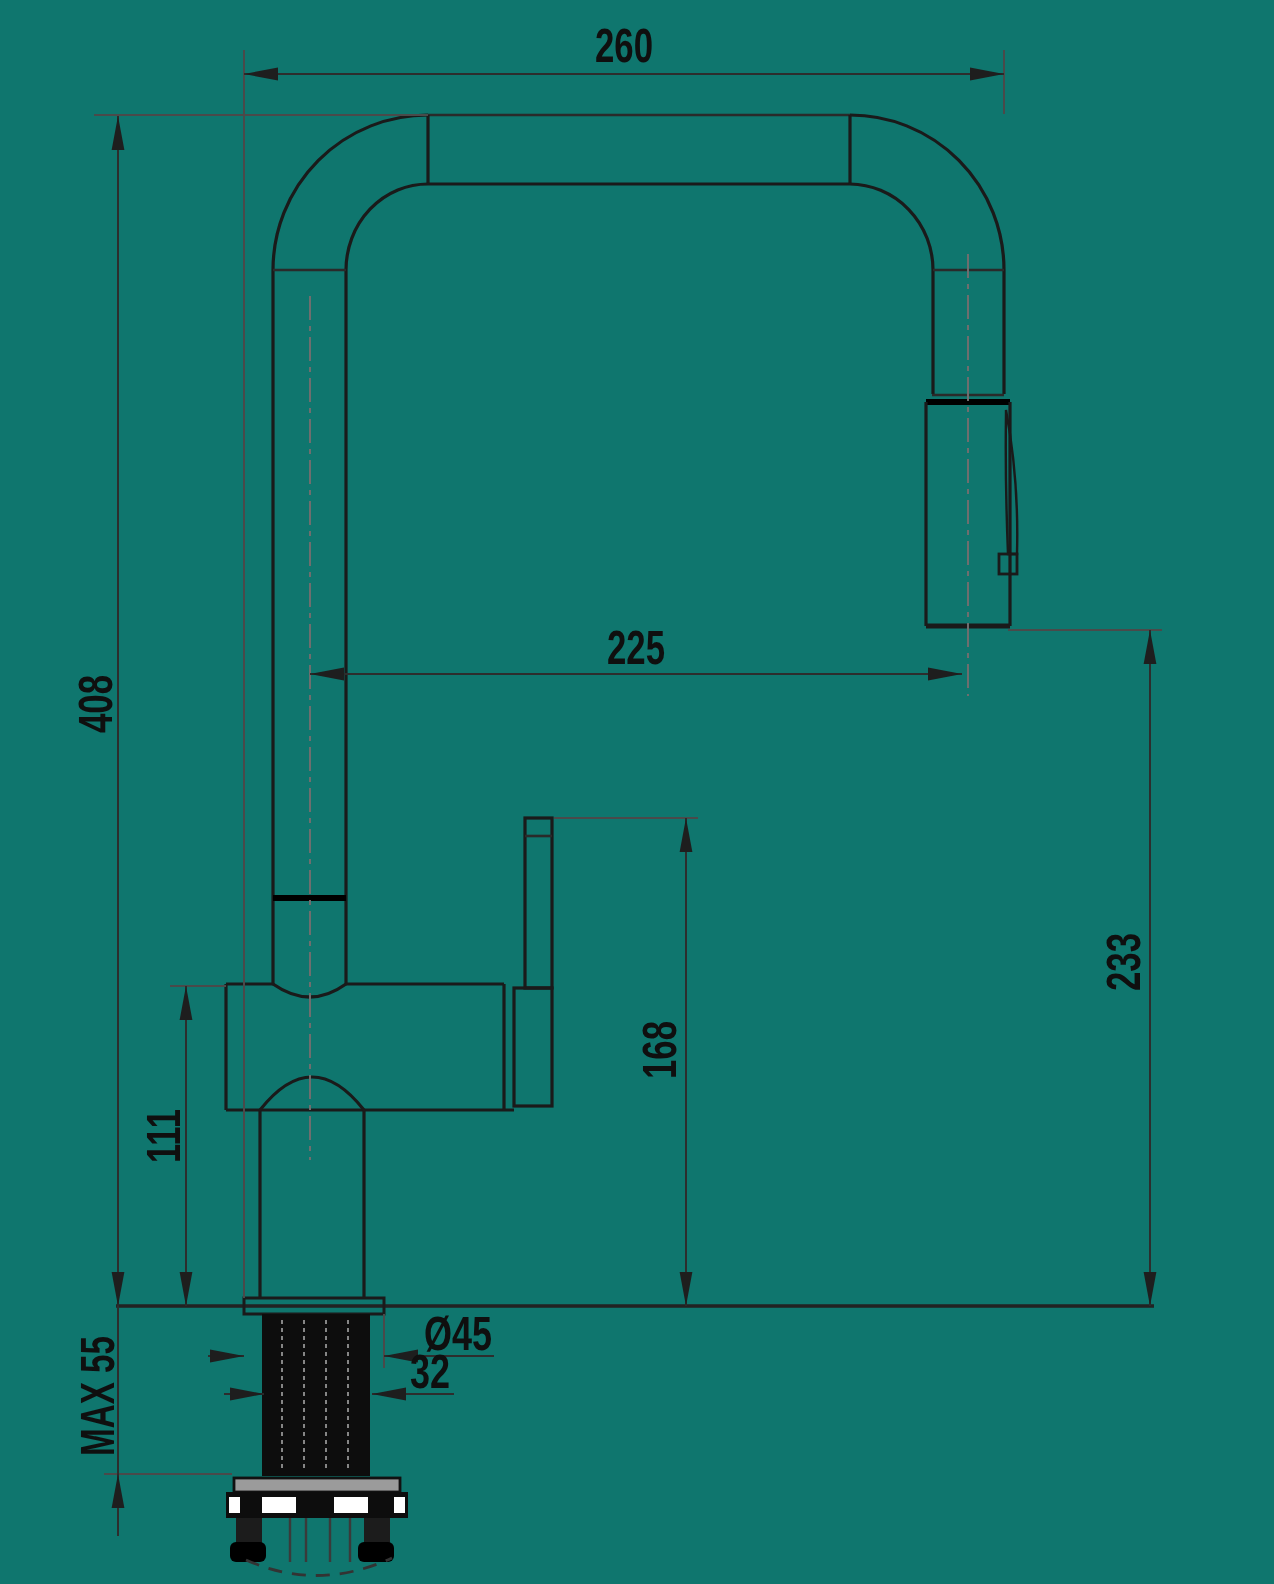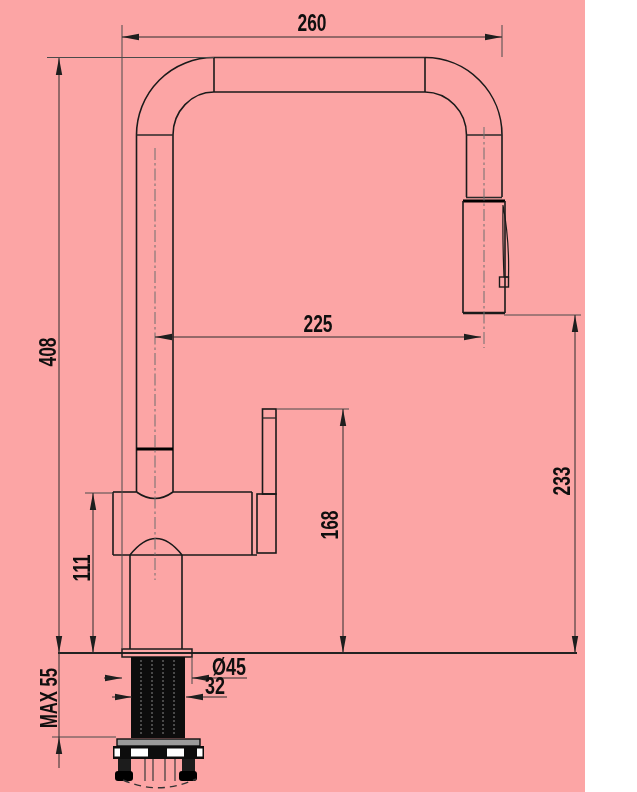--- a/index.html
+++ b/index.html
@@ -1,16 +1,16 @@
 <!DOCTYPE html>
 <html><head>
 <meta charset="utf-8">
 <style>
   html,body{margin:0;padding:0;background:#ffffff;}
-  .stage{width:585px;height:792px;position:relative;background:#fca5a5;overflow:hidden;}
+  .stage{width:637px;height:792px;position:relative;background:#0f766e;overflow:hidden;}
   svg{display:block;}
   text{
     font-family:"Liberation Sans", sans-serif;
     font-weight:700;
     font-size:24px;
     fill:#0f0f0f;
   }
   .outline{stroke:#1a1a1a;stroke-width:1.6;fill:none;}
   .thin-outline{stroke:#2a2a2a;stroke-width:1.3;fill:none;}
   .seam{stroke:#000;stroke-width:3;fill:none;}

